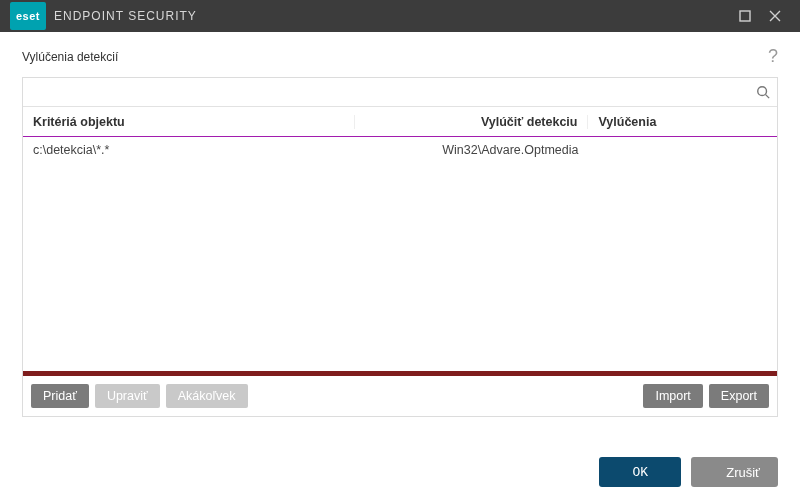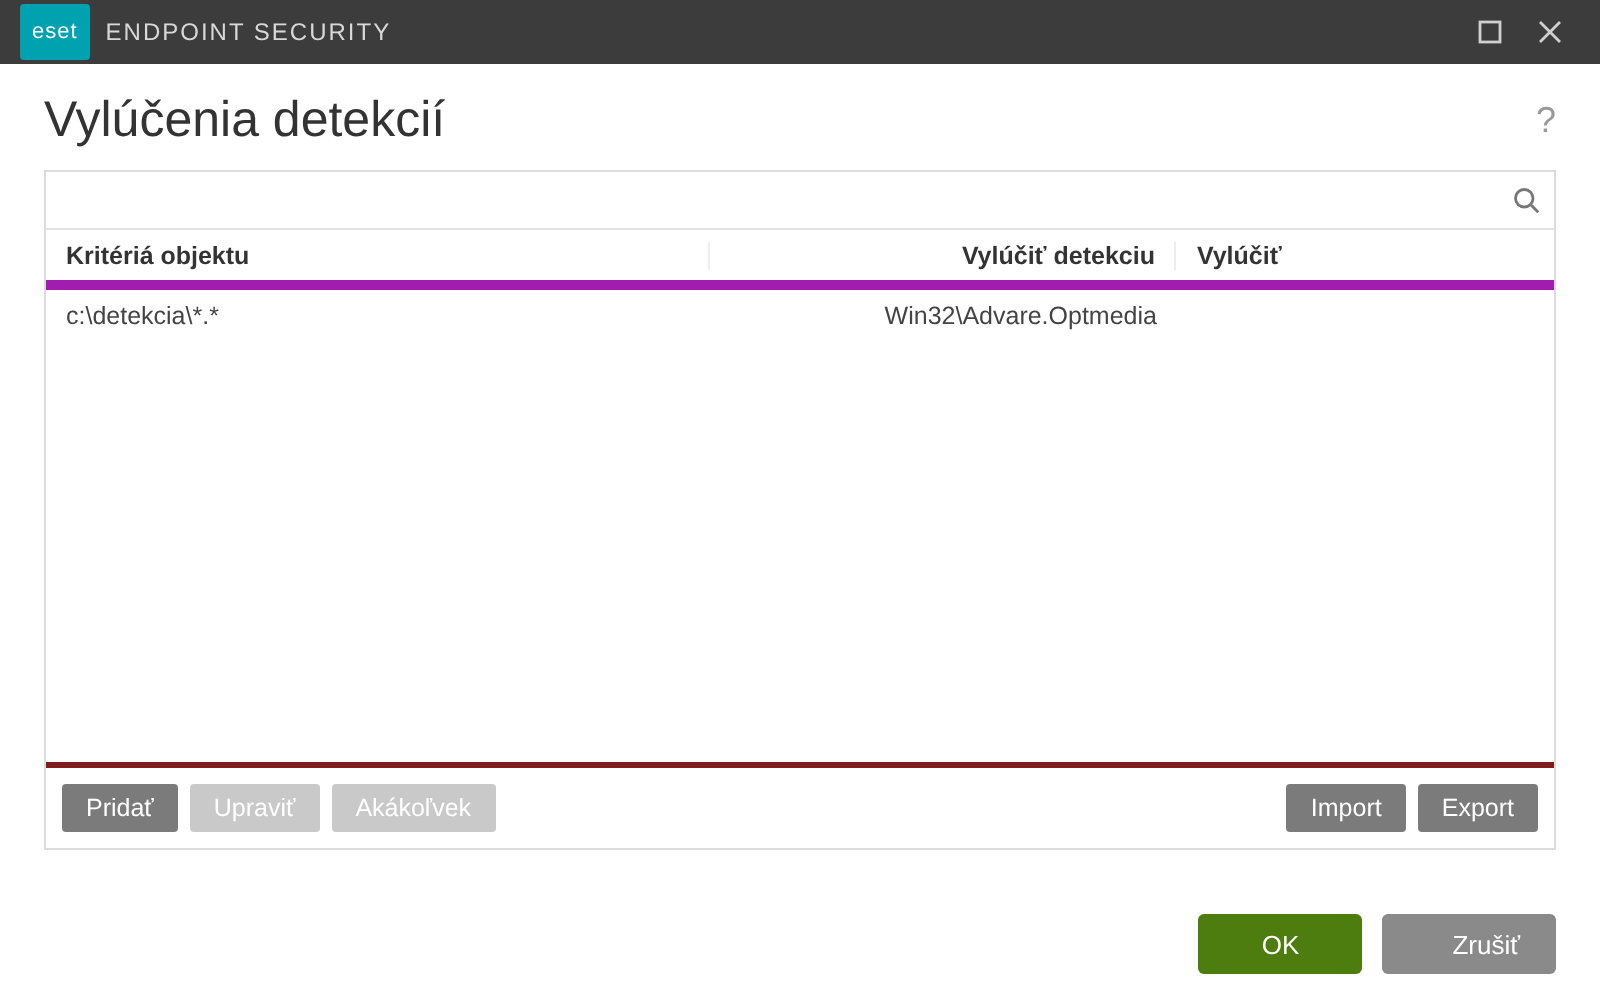--- a/index.html
+++ b/index.html
@@ -1,51 +1,51 @@
 <!DOCTYPE html>
 <html><head>
 <meta charset="utf-8">
 <style>
   * { box-sizing: border-box; margin: 0; padding: 0; }
   html, body { width: 800px; height: 500px; font-family: "Segoe UI", Arial, sans-serif; font-size: 13px; color: #333; background: #fff; overflow: hidden; }
   .titlebar { height: 32px; background: #3c3c3c; display: flex; align-items: center; padding: 0 10px; color: #cfcfcf; }
   .brand { display: flex; align-items: center; gap: 8px; }
-  .brand-logo { background: #00a2b0; color: #fff; font-weight: normal; font-size: 11px; letter-spacing: 0.5px; padding: 8px 6px; border-radius: 2px; }
+  .brand-logo { background: #00a2b0; color: #fff; font-weight: bold; font-size: 11px; letter-spacing: 0.5px; padding: 8px 6px; border-radius: 2px; }
   .brand-text { font-size: 12px; letter-spacing: 1px; color: #d8d8d8; }
   .titlebar-spacer { flex: 1; }
   .win-btn { width: 30px; height: 32px; display: flex; align-items: center; justify-content: center; color: #d0d0d0; cursor: pointer; }
   .win-btn svg { width: 12px; height: 12px; stroke: currentColor; fill: none; stroke-width: 1.4; }
   .header { padding: 14px 22px 10px 22px; display: flex; align-items: center; }
-  .header h1 { font-size: 25px; font-weight: 400; color: #333; flex: 1; }
+  .header h1 { font-size: 12px; font-weight: 400; color: #333; flex: 1; }
   .help { color: #999; font-size: 18px; cursor: pointer; }
   .content { padding: 0 22px; }
   .panel { border: 1px solid #dcdcdc; background: #fff; display: flex; flex-direction: column; height: 340px; }
   .searchbar { border-bottom: 1px solid #e2e2e2; display: flex; align-items: center; }
   .searchbar input { flex: 1; border: none; outline: none; height: 28px; padding: 0 8px; font-size: 13px; }
   .search-icon { width: 28px; height: 28px; display: flex; align-items: center; justify-content: center; color: #777; }
   .search-icon svg { width: 14px; height: 14px; stroke: currentColor; fill: none; stroke-width: 1.6; }
   .table { flex: 1; overflow: auto; }
-  .thead { display: flex; height: 30px; align-items: center; background: #fff; border-bottom: 5px solid #a21caf; }
+  .thead { display: flex; height: 30px; align-items: center; background: #fff; border-bottom: 1px solid #a21caf; }
   .th { font-weight: 600; font-size: 12.5px; color: #333; padding: 0 10px; border-right: 1px solid #eee; white-space: nowrap; overflow: hidden; text-overflow: ellipsis; }
   .th:last-child { border-right: none; }
   .col-a { width: 44%; }
   .col-b { width: 31%; text-align: right; }
   .col-c { width: 25%; }
   .trow { display: flex; height: 26px; align-items: center; }
   .trow:nth-child(odd) { background: #fff; }
   .trow:nth-child(even) { background: #f3f3f3; }
   .td { padding: 0 10px; font-size: 12.5px; white-space: nowrap; overflow: hidden; text-overflow: ellipsis; color: #444; }
   .italic { font-style: italic; color: #555; }
-  .toolbar { display: flex; gap: 6px; padding: 8px; border-top: 3px solid #7f1d1d; align-items: center; }
+  .toolbar { display: flex; gap: 6px; padding: 8px; border-top: 5px solid #7f1d1d; align-items: center; }
   .toolbar .spacer { flex: 1; }
   .tbtn { background: #7b7b7b; color: #fff; border: none; border-radius: 2px; height: 24px; padding: 0 12px; font-size: 12.5px; cursor: pointer; }
   .tbtn.disabled { background: #c9c9c9; color: #fff; cursor: default; }
   .footer { position: absolute; bottom: 0; left: 0; right: 0; height: 56px; display: flex; align-items: center; justify-content: flex-end; gap: 10px; padding: 0 22px; }
   .btn { height: 30px; min-width: 82px; padding: 0 18px; border: none; border-radius: 3px; font-size: 13px; cursor: pointer; color: #fff; }
-  .btn-primary { background: #4d7c0f; }
+  .btn-primary { background: #0c4a6e; font-family: Liberation Mono, monospace; }
   .btn-secondary { background: #8a8a8a; padding-left: 35px; }
 </style>
 </head>
 <body>
 
 <div class="titlebar">
   <div class="brand">
     <span class="brand-logo">eset</span>
     <span class="brand-text">ENDPOINT SECURITY</span>
   </div>
@@ -77,21 +77,21 @@
             <circle cx="7" cy="7" r="5"></circle>
             <path d="M11 11 L15 15"></path>
           </svg>
       </div>
     </div>
 
     <div class="table">
       <div class="thead">
         <div class="th col-a">Kritériá objektu</div>
         <div class="th col-b">Vylúčiť detekciu</div>
-        <div class="th col-c">Vylúčiť</div>
+        <div class="th col-c">Vylúčenia</div>
       </div>
       <div id="tbody">
           <div class="trow">
             <div class="td col-a">c:\detekcia\*.*</div>
             <div class="td col-b">Win32\Advare.Optmedia</div>
             <div class="td col-c"></div>
           </div>
         </div>
     </div>
 

